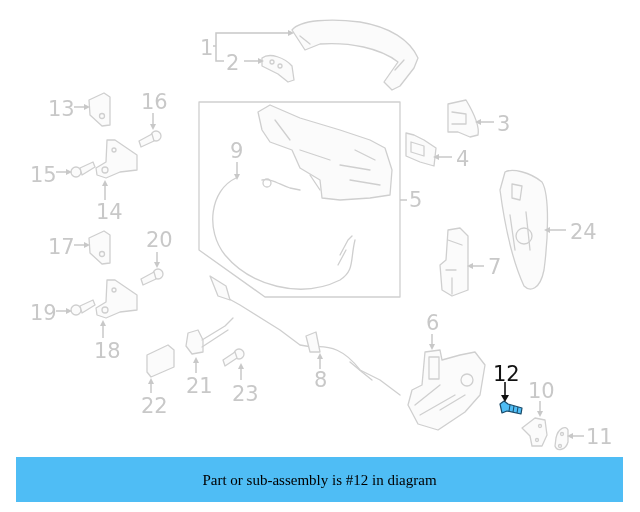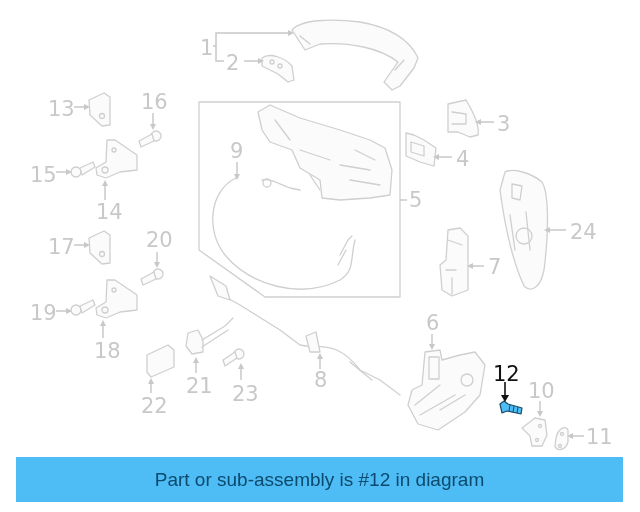--- a/index.html
+++ b/index.html
@@ -6,21 +6,21 @@
   body { width:640px; height:512px; position:relative; overflow:hidden; font-family:"DejaVu Sans", sans-serif; }
   #diagram { position:absolute; left:0; top:0; width:640px; height:512px; }
   .lbl { font-family:"DejaVu Sans", sans-serif; font-size:21px; fill:#c8c8c8; }
   .lbl-hi { fill:#111; }
   .part { fill:none; stroke:#cfcfcf; stroke-width:1.3; stroke-linejoin:round; stroke-linecap:round; }
   .part-fill { fill:#fbfbfb; stroke:#cfcfcf; stroke-width:1.3; stroke-linejoin:round; }
   .ldr { stroke:#c8c8c8; stroke-width:1.5; fill:none; }
   .ldr-hi { stroke:#111; stroke-width:1.6; fill:none; }
   .banner { position:absolute; left:16px; top:457px; width:607px; height:45px; background:#4fbdf5;
             display:flex; flex-direction:column; align-items:center; justify-content:center; }
-  .banner span { font-family:Liberation Sans, sans-serif; font-size:19px; color:#0c4a6e; line-height:20px; }
+  .banner span { font-family:Liberation Serif, serif; font-size:15px; color:#000000; line-height:20px; }
 </style>
 </head>
 <body>
 
 <svg id="diagram" viewBox="0 0 640 512" xmlns="http://www.w3.org/2000/svg">
 
   <g>
     <polygon class="part" points="199,102 400,102 400,297 265,297 199,250" fill="#fdfdfd"></polygon>
     <line class="ldr" x1="400" y1="200" x2="407" y2="200"></line>
   </g>

